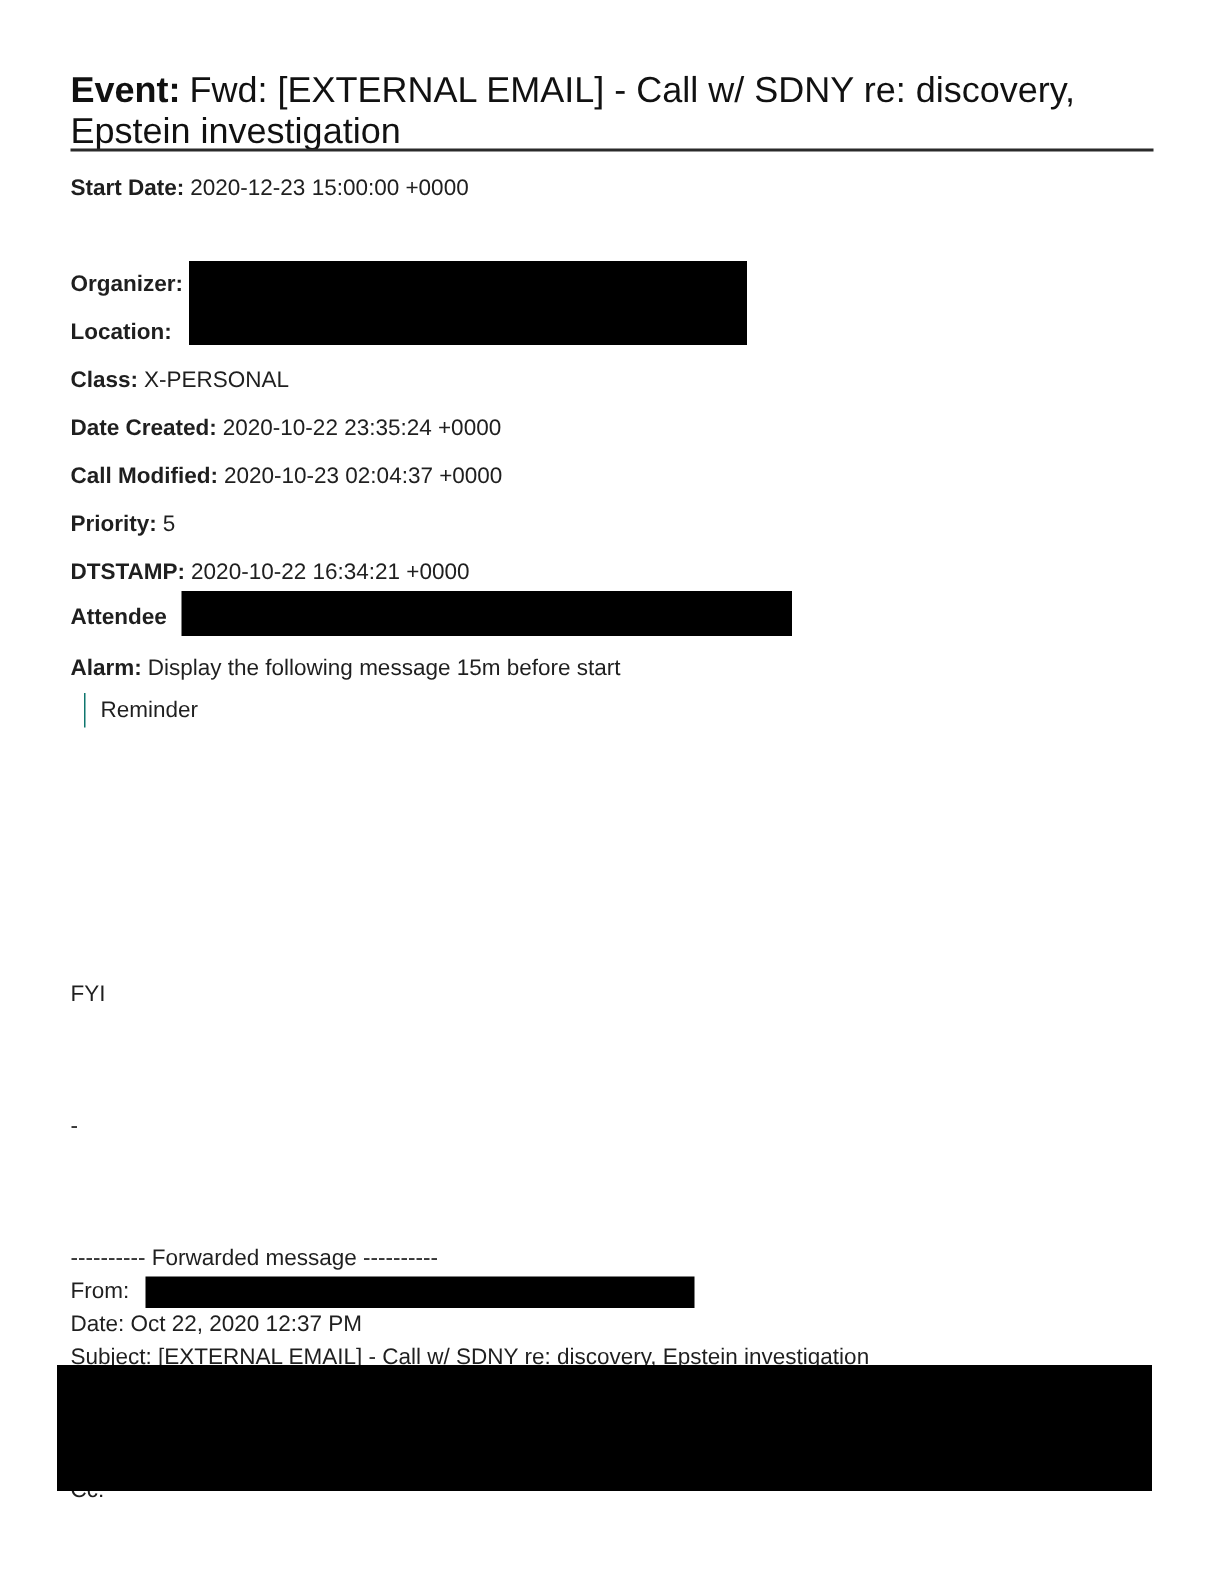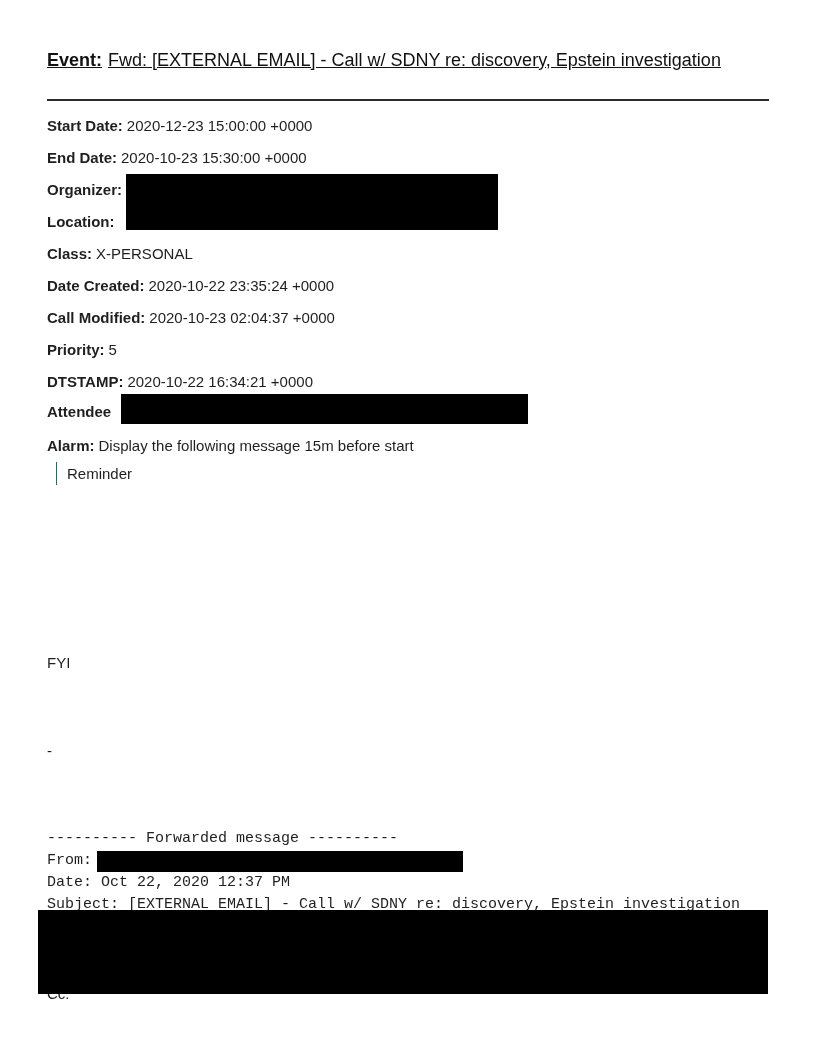--- a/index.html
+++ b/index.html
@@ -12,23 +12,22 @@
     width: 816px;
     height: 1056px;
     background: #ffffff;
     font-family: "Liberation Sans", "DejaVu Sans", sans-serif;
     color: #1f1f1f;
     overflow: hidden;
   }
   .abs { position: absolute; }
   .title {
     left: 47px; top: 47px; width: 722px;
-    font-size: 18px; line-height: 27px;
+    font-size: 24px; line-height: 27px;
     color: #111111;
-    text-decoration: underline;
   }
   .title .lbl { font-weight: 700; margin-right: 6px; }
   .rule {
     left: 47px; top: 99px; width: 722px; height: 2px;
     background: #2b2b2b;
   }
   .field {
     left: 47px; width: 722px;
     font-size: 15px; line-height: 19px;
     white-space: nowrap;
@@ -55,39 +54,36 @@
     border-left: 1px solid #0f766e;
     padding: 2px 0 2px 10px;
     font-size: 15px; line-height: 19px;
   }
   .bodyline {
     left: 47px; width: 722px;
     font-size: 15px; line-height: 22px;
   }
   .b-fyi  { top: 652px; }
   .b-dash { top: 740px; }
-  .b-fwd  { top: 828px; font-family: Liberation Mono, monospace; }
+  .b-fwd  { top: 828px; }
   .b-cc   { top: 983px; z-index: 1; }
   .fwd-line { height: 22px; white-space: nowrap; overflow: hidden; }
 </style>
 </head>
 <body>
 
 <div class="page">
 
   <div class="abs title">
     <span class="lbl">Event:</span><span>Fwd: [EXTERNAL EMAIL] - Call w/ SDNY re: discovery, Epstein investigation</span>
   </div>
   <div class="abs rule"></div>
 
   <div class="abs field f-start">
     <span class="lbl">Start Date:</span><span>2020-12-23 15:00:00 +0000</span>
-  </div>
-  <div class="abs field f-end">
-    <span class="lbl">End Date:</span><span>2020-10-23 15:30:00 +0000</span>
   </div>
   <div class="abs field f-org">
     <span class="lbl">Organizer:</span>
   </div>
   <div class="abs field f-loc">
     <span class="lbl">Location:</span>
   </div>
   <div class="abs redaction red-orgloc"></div>
 
   <div class="abs field f-class">

